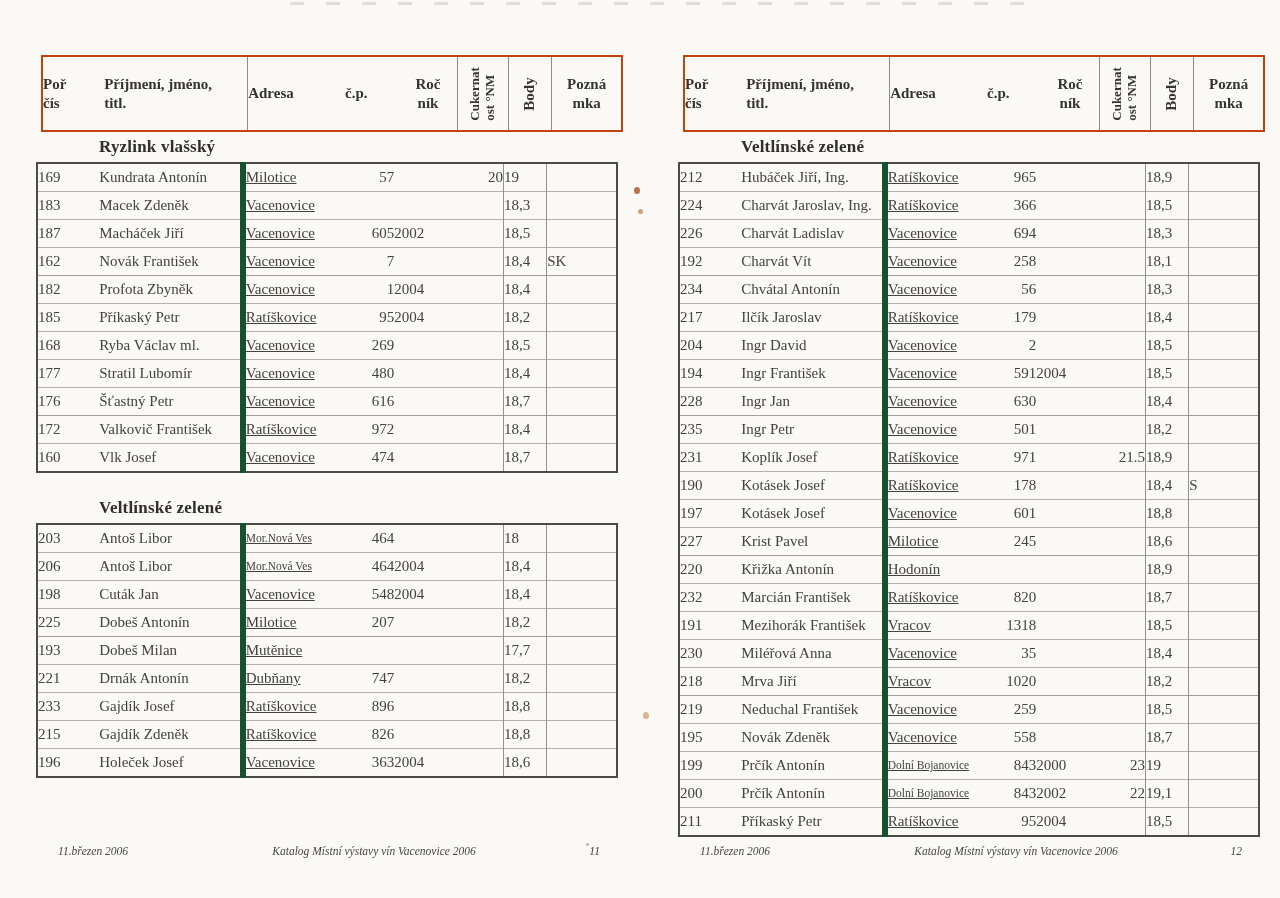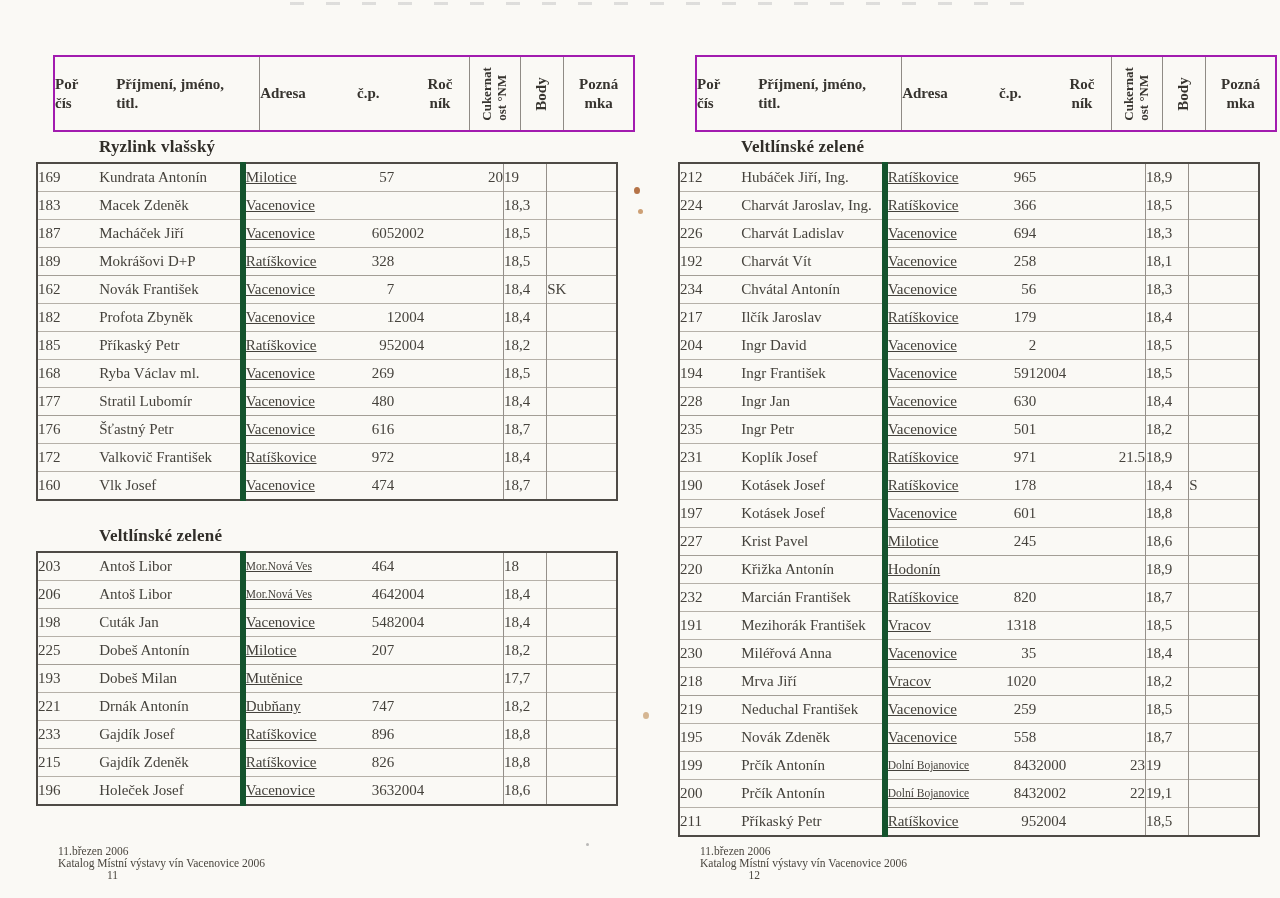--- a/index.html
+++ b/index.html
@@ -19,21 +19,21 @@
   .sp1{left:634px;top:187px;width:6px;height:7px;background:#a85c28;opacity:.85;}
   .sp2{left:638px;top:209px;width:5px;height:5px;background:#c28a55;opacity:.8;}
   .sp3{left:643px;top:712px;width:6px;height:7px;background:#c49a68;opacity:.7;}
   .sp4{left:586px;top:843px;width:3px;height:3px;background:#8d8d8d;opacity:.6;}
 
   .page{position:absolute;top:0;width:582px;height:898px;}
   .page-0{left:36px;}
   .page-1{left:678px;}
 
   table{border-collapse:collapse;table-layout:fixed;width:582px;}
-  .hdr-table{position:absolute;top:55px;left:17px;border:2px solid #a21caf;background:transparent;}
+  .hdr-table{position:absolute;top:55px;left:5px;border:2px solid #c2410c;background:transparent;}
   .hdr-table th{
     height:73px;vertical-align:middle;font-weight:bold;font-size:15px;
     color:#37342f;text-align:left;padding:0;position:relative;line-height:1.22;
   }
   .h0{padding-left:13px;}
   .h1{padding-left:4px;border-right:1px solid #8f8b85;}
   .h2{padding-left:6px;margin-left:40px;}
   .h3{text-align:center;}
   .h4{text-align:center;border-right:1px solid #8f8b85;}
   .h5{border-right:1px solid #8f8b85;}
@@ -67,21 +67,21 @@
   .c2.addr-small{font-size:11.5px;}
   .c3{text-align:right;padding-right:10px;}
   .c4{padding-left:6px;}
   .c5{text-align:right;padding-right:12px;border-right:1px solid #95908a;}
   .c6{padding-left:8px;border-right:1px solid #95908a;}
   .c7{text-align:left;}
 
   .footer{
     position:absolute;top:845px;left:0;width:582px;box-sizing:border-box;
     display:flex;justify-content:space-between;align-items:baseline;
-    padding:0 10px 0 22px;font-size:11.5px;color:#4a463f;flex-direction:column;
+    padding:0 10px 0 22px;font-style:italic;font-size:11.5px;color:#4a463f;
   }
   .f-date{width:150px;}
   .f-title{flex:1;text-align:center;}
   .f-page{width:60px;text-align:right;padding-right:8px;}
 </style>
 </head>
 <body>
 
 <div class="scan-root">
   <div class="scan-edge"></div>
@@ -186,30 +186,20 @@
                 <td class="c0">187</td>
                 <td class="c1">Macháček Jiří</td>
                 <td class="c2">Vacenovice</td>
                 <td class="c3">605</td>
                 <td class="c4">2002</td>
                 <td class="c5"></td>
                 <td class="c6">18,5</td>
                 <td class="c7"></td>
               </tr>
               <tr>
-                <td class="c0">189</td>
-                <td class="c1">Mokrášovi D+P</td>
-                <td class="c2">Ratíškovice</td>
-                <td class="c3">328</td>
-                <td class="c4"></td>
-                <td class="c5"></td>
-                <td class="c6">18,5</td>
-                <td class="c7"></td>
-              </tr>
-              <tr>
                 <td class="c0">162</td>
                 <td class="c1">Novák František</td>
                 <td class="c2">Vacenovice</td>
                 <td class="c3">7</td>
                 <td class="c4"></td>
                 <td class="c5"></td>
                 <td class="c6">18,4</td>
                 <td class="c7">SK</td>
               </tr>
               <tr>

